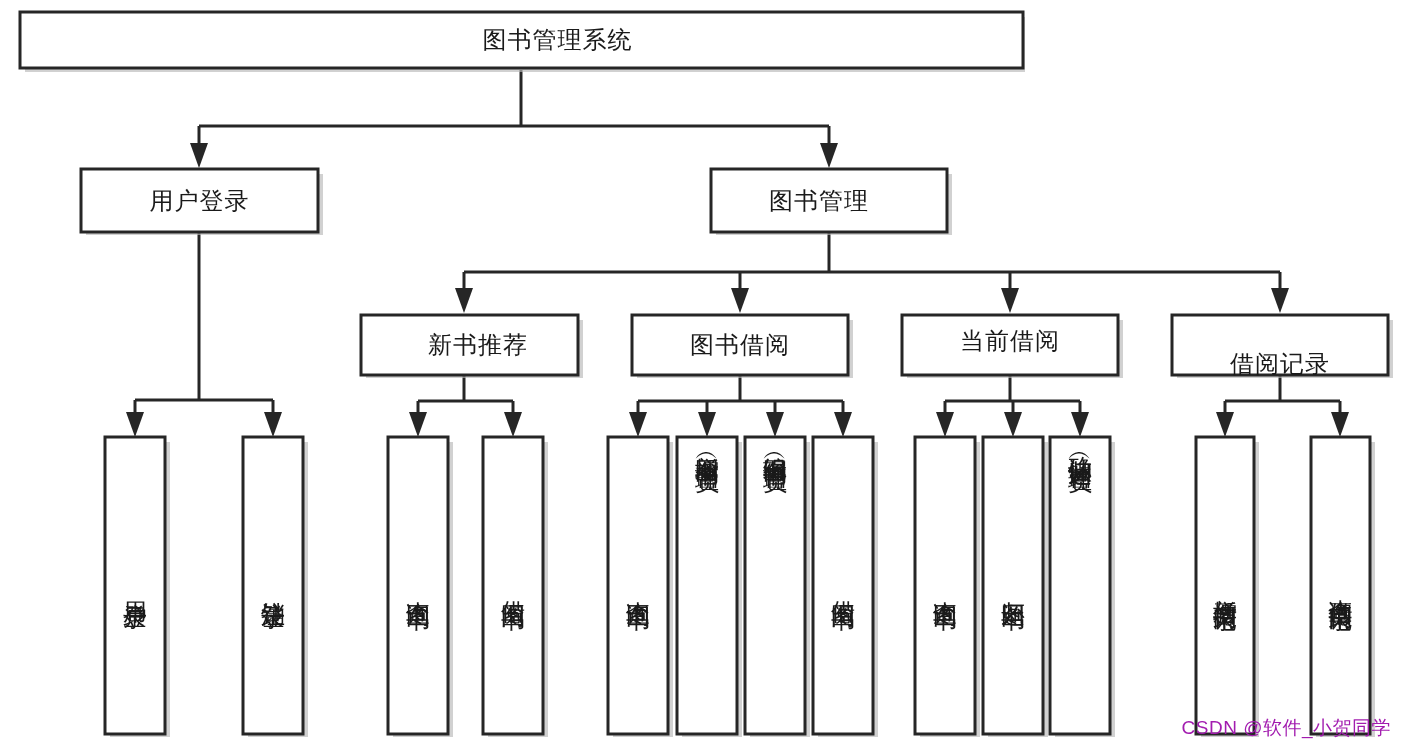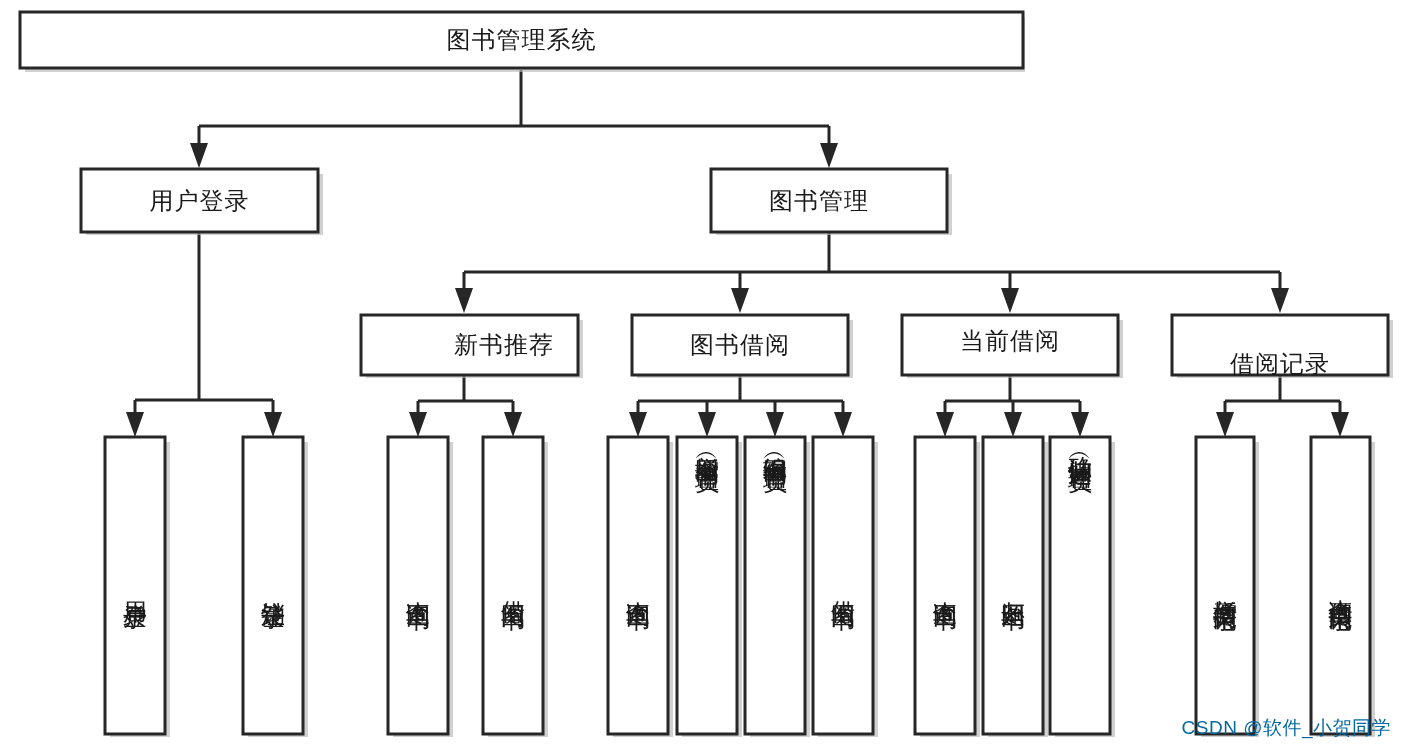--- a/index.html
+++ b/index.html
@@ -43,21 +43,21 @@
   }
   .arrow-head {
     fill: #262626;
   }
   .watermark-text {
     position: absolute;
     right: 14px;
     bottom: 6px;
     font-family: "Liberation Sans", "DejaVu Sans", sans-serif;
     font-size: 19px;
-    color: #0369a1;
+    color: #a21caf;
     letter-spacing: 0.5px;
     white-space: nowrap;
     user-select: none;
   }
   .vlabel-box {
     position: absolute;
     display: flex;
     align-items: center;
     justify-content: center;
     pointer-events: none;
@@ -212,26 +212,26 @@
     <rect class="node-shadow" x="1055" y="442" width="60" height="295"></rect>
     <rect class="node-rect" x="1050" y="437" width="60" height="297"></rect>
 
     <rect class="node-shadow" x="1201" y="442" width="58" height="295"></rect>
     <rect class="node-rect" x="1196" y="437" width="58" height="297"></rect>
     <rect class="node-shadow" x="1316" y="442" width="59" height="295"></rect>
     <rect class="node-rect" x="1311" y="437" width="59" height="297"></rect>
 
   </svg>
 
-  <div class="hlabel-box" style="left:20px; top:12px; width:1003px; height:56px;">图书管理系统</div>
+  <div class="hlabel-box" style="left:20px; top:12px; width:1003px; height:56px;padding-left:36px;">图书管理系统</div>
 
   <div class="hlabel-box" style="left:81px; top:169px; width:237px; height:63px;">用户登录</div>
   <div class="hlabel-box" style="left:711px; top:169px; width:216px; height:63px;">图书管理</div>
 
-  <div class="hlabel-box" style="left:361px; top:315px; width:234px; height:60px;padding-left:26px;">新书推荐</div>
+  <div class="hlabel-box" style="left:361px; top:315px; width:234px; height:60px;">新书推荐</div>
   <div class="hlabel-box" style="left:632px; top:315px; width:216px; height:60px;font-family:Liberation Mono, monospace;">图书借阅</div>
   <div class="hlabel-box" style="left:902px; top:315px; width:216px; height:52px;">当前借阅</div>
   <div class="hlabel-box" style="left:1172px; top:326px; width:216px; height:60px;margin-top:8px;">借阅记录</div>
 
   <div class="vlabel-box" style="left:105px; top:437px; width:60px; height:297px;">
     <span class="vlabel-inner">用户登录</span>
   </div>
   <div class="vlabel-box" style="left:243px; top:437px; width:60px; height:297px;">
     <span class="vlabel-inner">注销登录</span>
   </div>

